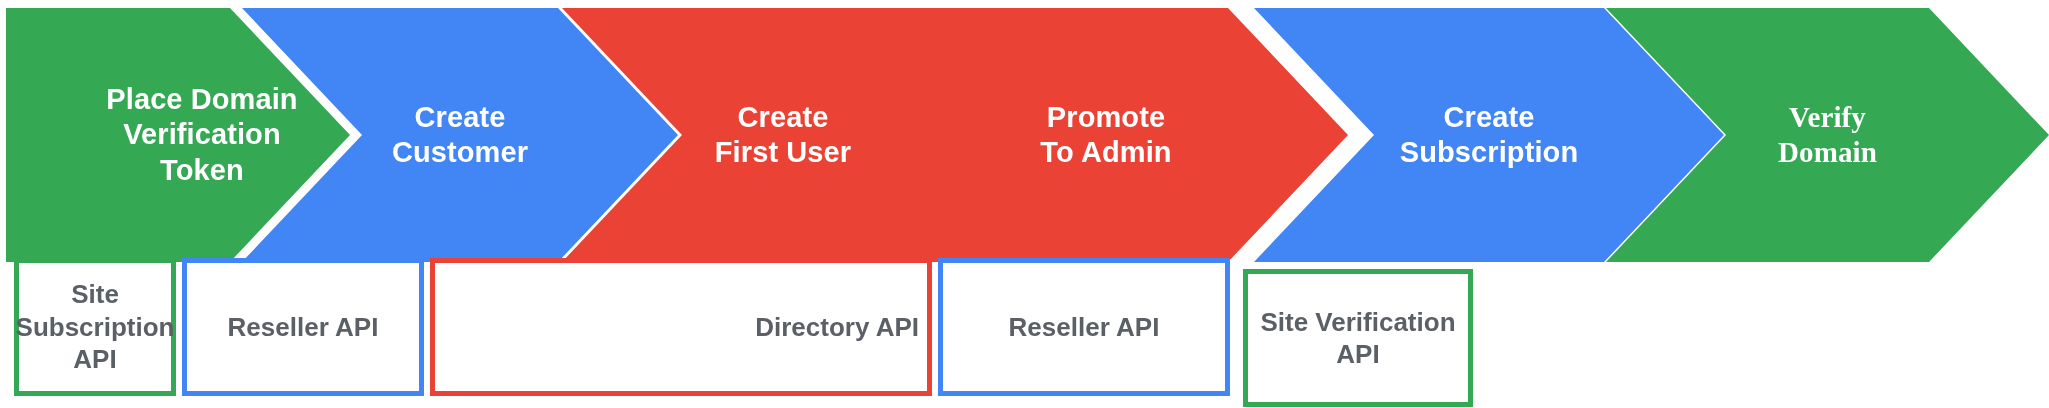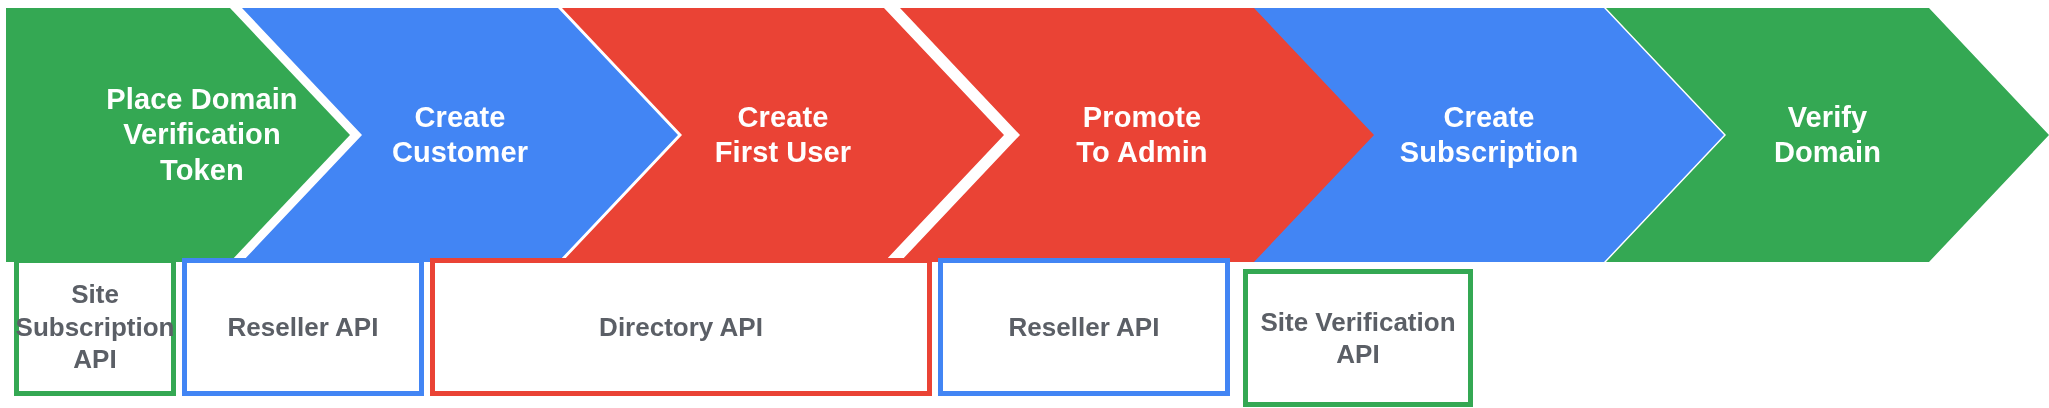--- a/index.html
+++ b/index.html
@@ -113,50 +113,50 @@
     <div class="chevron c-blue shape-mid" style="left:242px; width:436px;">
       <div class="chevron-label">Create
 Customer</div>
     </div>
 
     <div class="chevron c-red shape-mid" style="left:562px; width:442px;">
       <div class="chevron-label">Create
 First User</div>
     </div>
 
-    <div class="chevron c-red shape-mid" style="left:900px; width:484px;">
+    <div class="chevron c-red shape-mid" style="left:864px; width:484px;">
       <div class="chevron-label">Promote
 To Admin</div>
     </div>
 
     <div class="chevron c-blue shape-mid" style="left:1254px; width:470px;">
       <div class="chevron-label">Create
 Subscription</div>
     </div>
 
-    <div class="chevron c-green shape-tail" style="left:1606px; width:443px;">
+    <div class="chevron c-green shape-tail" style="left:1606px; width:443px;font-family:Liberation Serif, serif;">
       <div class="chevron-label">Verify
 Domain</div>
     </div>
 
   </div>
 
   <div id="api-row">
 
     <div class="api-box b-green" style="left:14px; width:162px;">
       <div class="api-label">Site
 Subscription
 API</div>
     </div>
 
     <div class="api-box b-blue" style="left:182px; width:242px;">
       <div class="api-label">Reseller API</div>
     </div>
 
-    <div class="api-box b-red" style="left:430px; width:502px;">
+    <div class="api-box b-red" style="left:430px; width:502px;justify-content:flex-end;">
       <div class="api-label">Directory API</div>
     </div>
 
     <div class="api-box b-blue" style="left:938px; width:292px;">
       <div class="api-label">Reseller API</div>
     </div>
 
     <div class="api-box b-green" style="left:1243px; width:230px;margin-top:11px;">
       <div class="api-label">Site Verification
 API</div>

